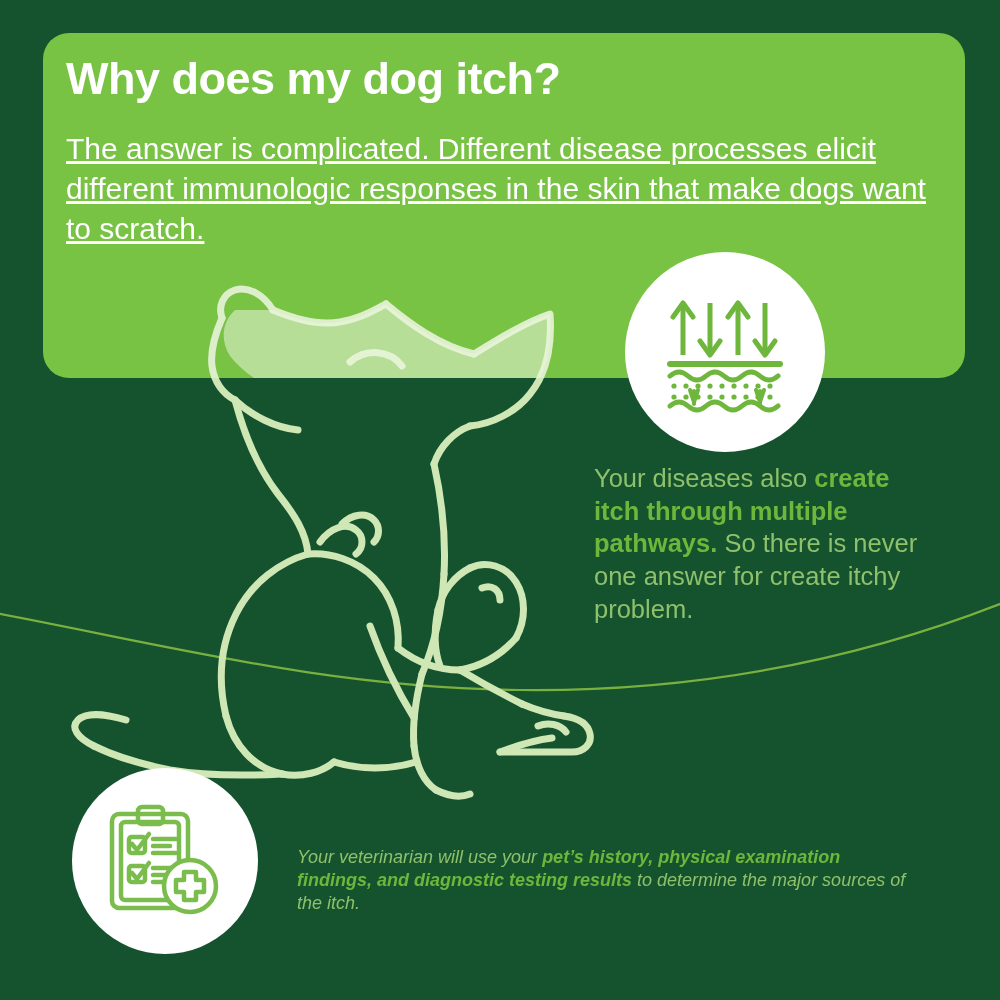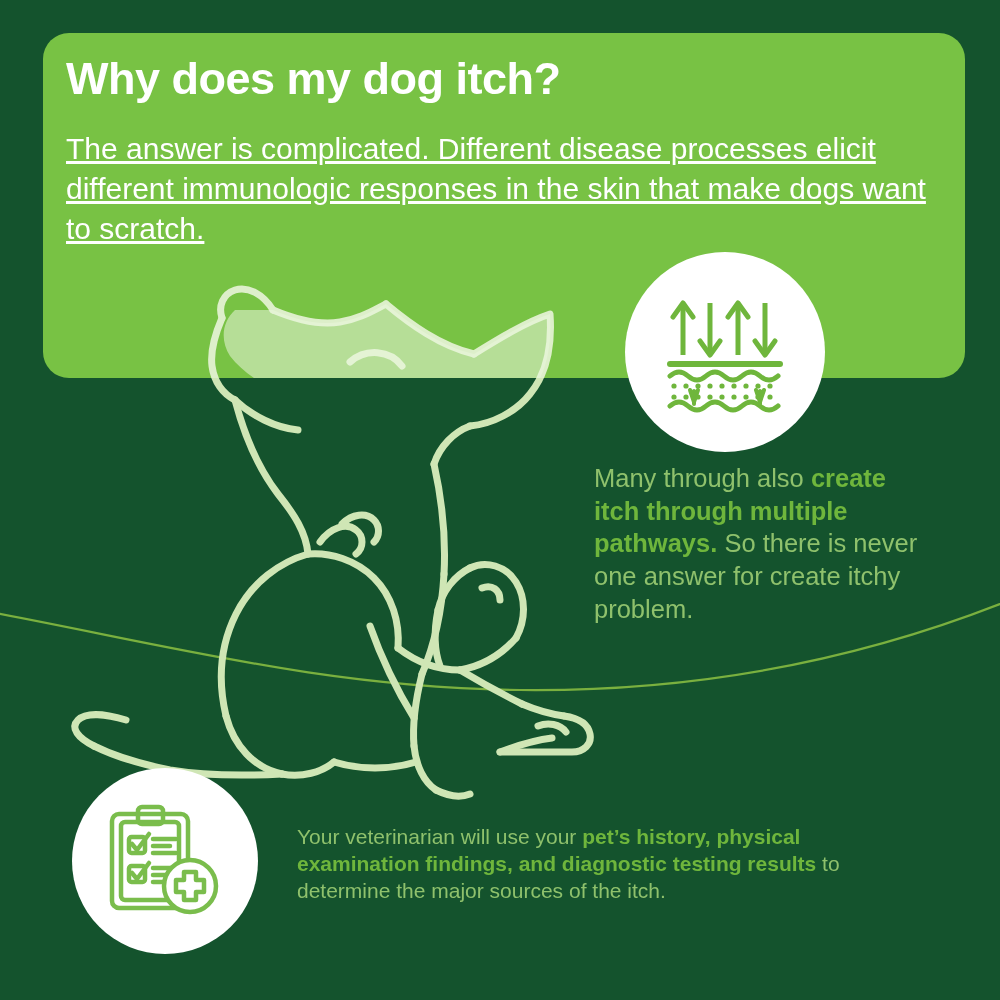--- a/index.html
+++ b/index.html
@@ -116,23 +116,24 @@
     color: #6fb63c;
     font-weight: bold;
   }
   .block-middle {
     left: 594px;
     top: 462px;
     width: 330px;
   }
   .block-bottom {
     left: 297px;
-    top: 824px;
+    top: 846px;
     width: 615px;
-    font-size: 21px;
+    font-size: 18px;
+    font-style: italic;
   }
 </style>
 </head>
 <body>
 
 <div id="infographic">
 
   <svg class="bg-curve" viewBox="0 0 1000 1000" aria-hidden="true">
     <path d="M -10 612 C 180 648, 330 688, 520 690 C 700 692, 860 660, 1010 600" fill="none" stroke="#7ab03f" stroke-width="2.2"></path>
   </svg>
@@ -298,20 +299,20 @@
         <line x1="49" y1="75" x2="66" y2="75"></line>
         <line x1="49" y1="82" x2="72" y2="82"></line>
       </g>
 
       <circle cx="86" cy="86" r="26" fill="#ffffff" stroke="#7abd4c" stroke-width="4.5"></circle>
       <path d="M80 72 h12 v8 h8 v12 h-8 v8 h-12 v-8 h-8 v-12 h8 z" fill="none" stroke="#7abd4c" stroke-width="4.5" stroke-linejoin="round"></path>
     </svg>
   </div>
 
   <div class="text-block block-middle">
-    <span>Many through also </span><b>create itch through multiple pathways.</b><span> So there is never one answer for create itchy problem.</span>
+    <span>Your diseases also </span><b>create itch through multiple pathways.</b><span> So there is never one answer for create itchy problem.</span>
   </div>
 
   <div class="text-block block-bottom">
     <span>Your veterinarian will use your </span><b>pet’s history, physical examination findings, and diagnostic testing results</b><span> to determine the major sources of the itch.</span>
   </div>
 
 </div>
 
 </body></html>

